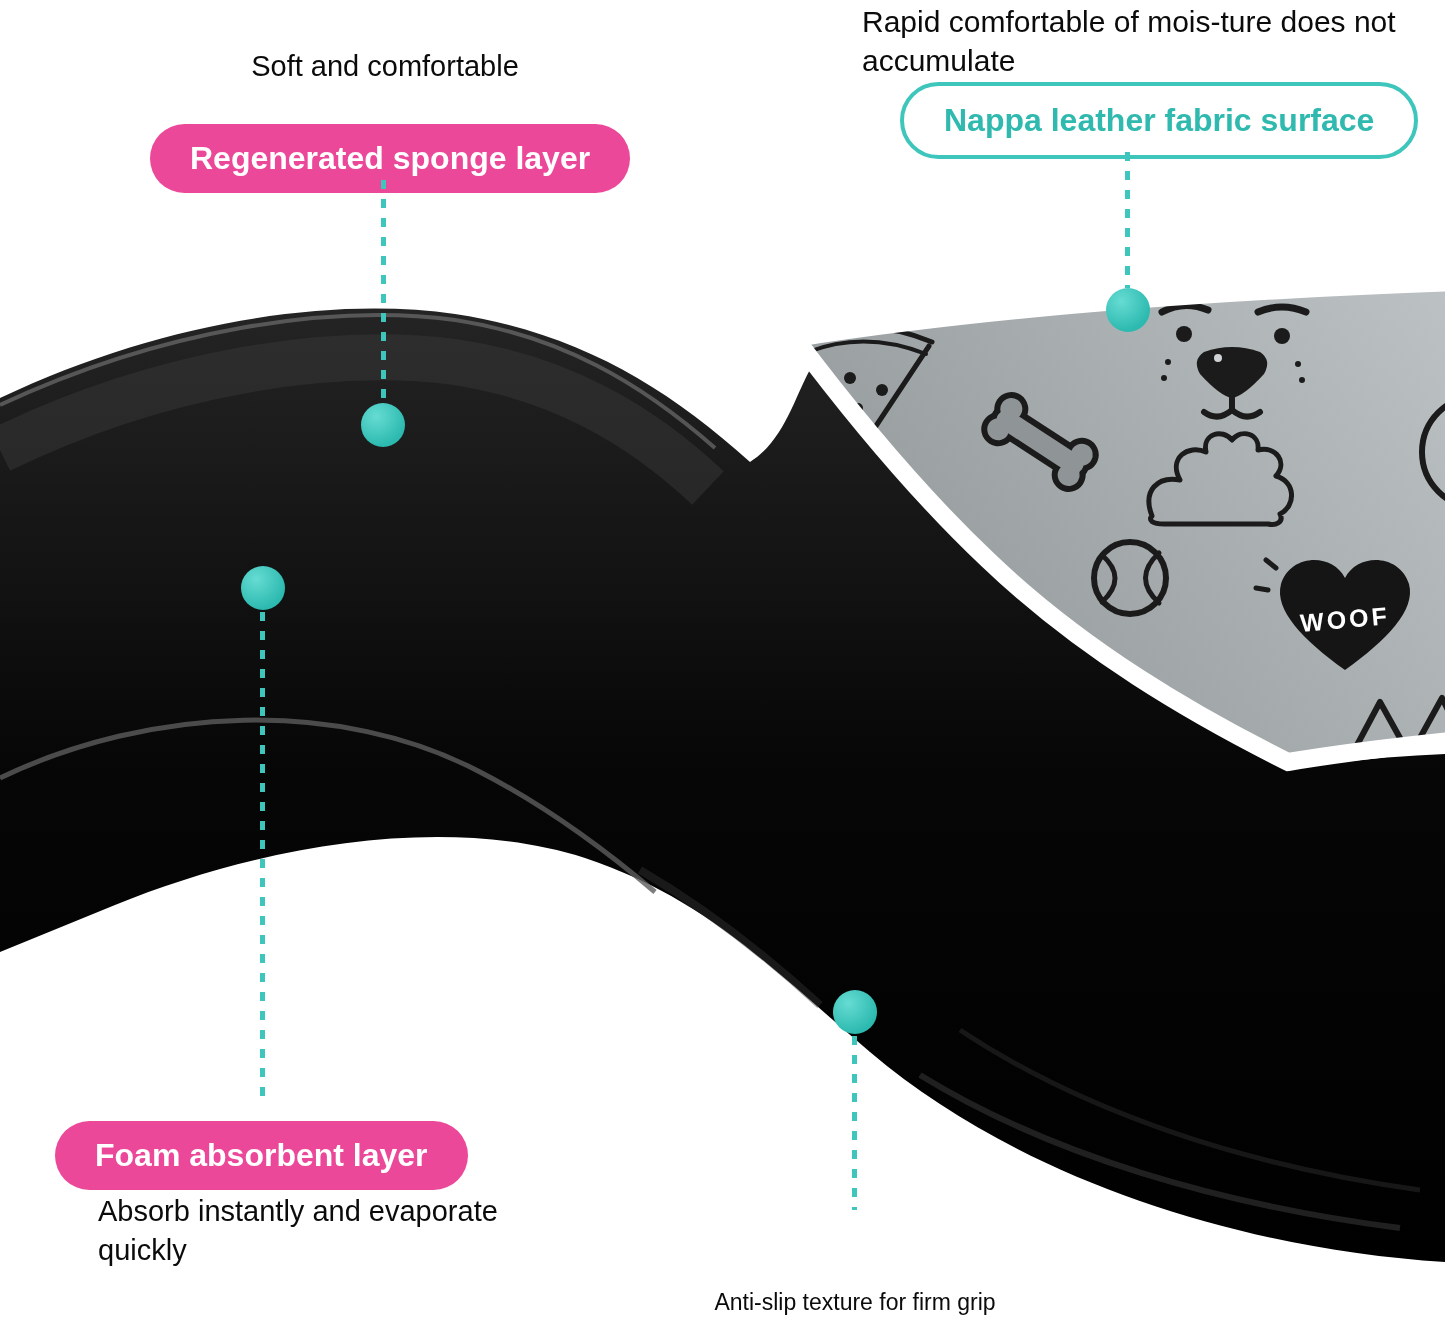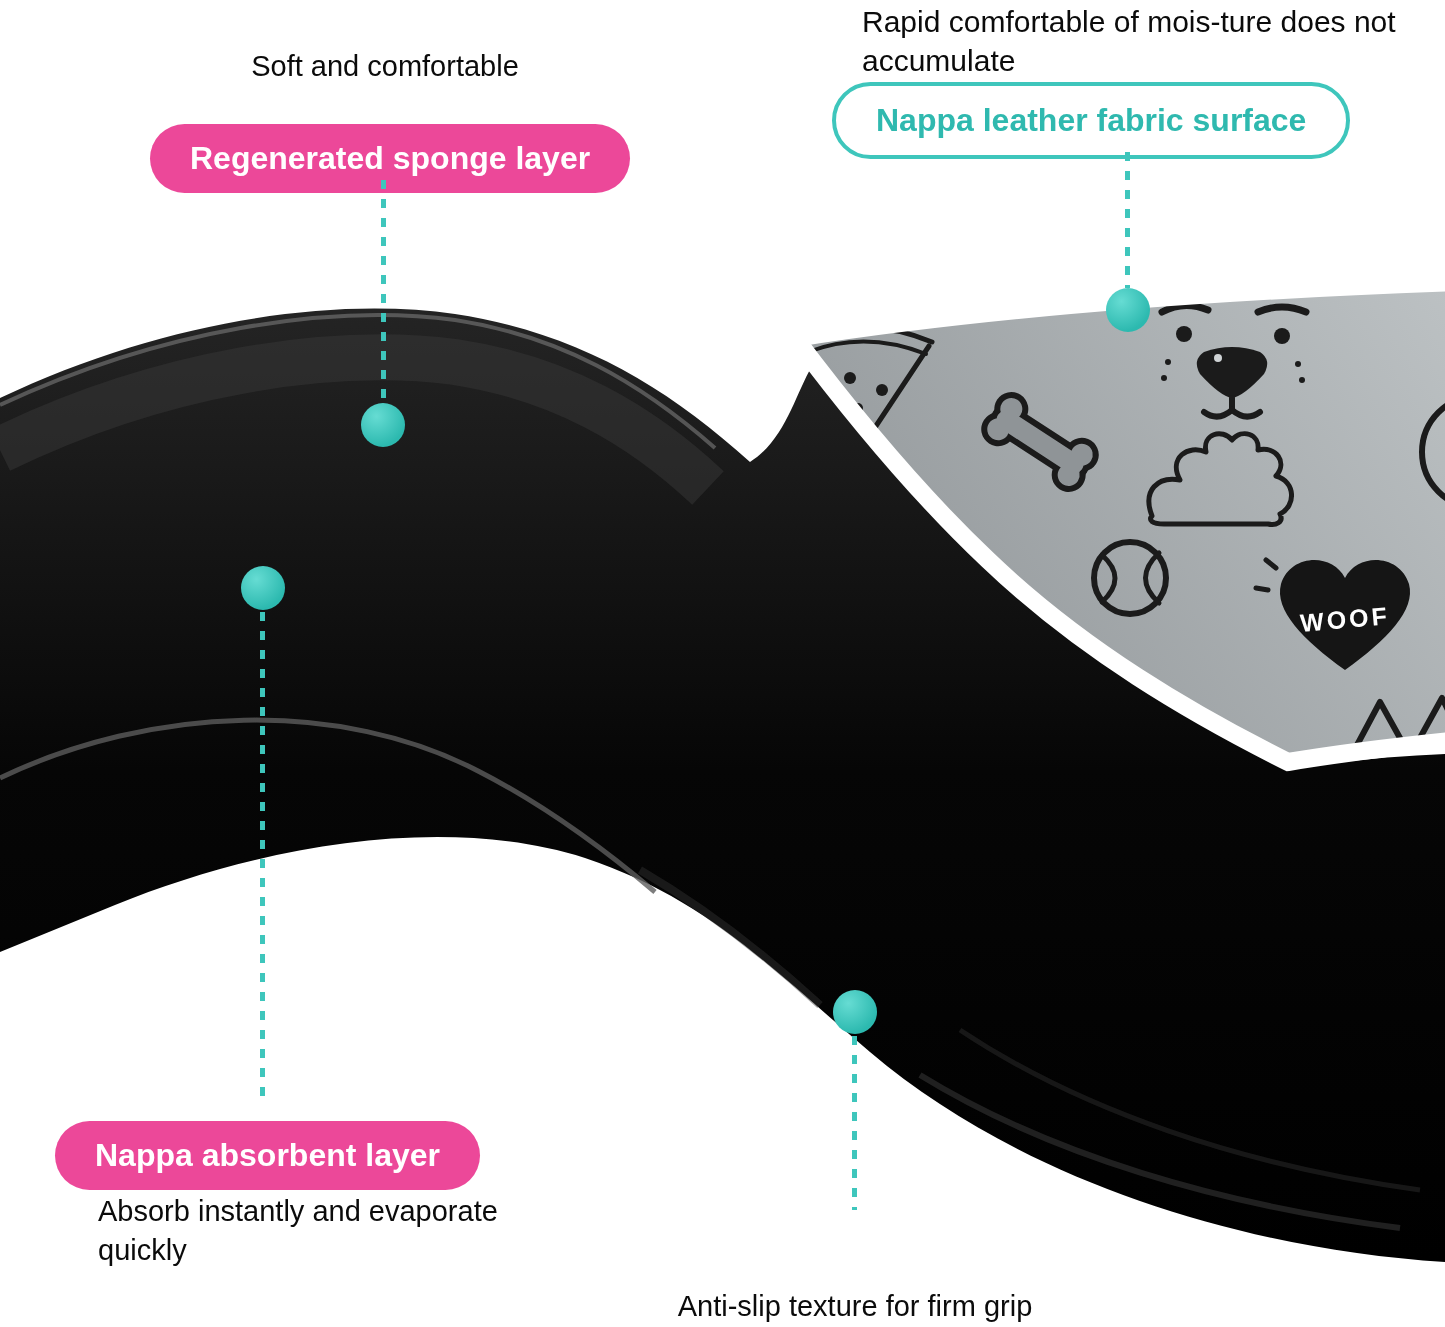--- a/index.html
+++ b/index.html
@@ -16,34 +16,34 @@
 
   .caption {
     position:absolute;
     font-size:30px;
     line-height:1.3;
     color:#0b0b0b;
   }
   .caption-1 { left:150px; top:48px;  width:470px; text-align:center; font-size:29px; }
   .caption-2 { left:862px; top:2px;   width:540px; text-align:left; }
   .caption-3 { left:58px;  top:1192px; width:450px; text-align:left; line-height:1.35; font-size:29px;margin-left:40px; }
-  .caption-4 { left:605px; top:1288px; width:500px; text-align:center; font-size:29px; }
+  .caption-4 { left:605px; top:1288px; width:500px; text-align:center; font-size:23px; }
 
   .pill {
     position:absolute;
     border-radius:999px;
     font-weight:bold;
     font-size:32px;
     padding:16px 40px;
     white-space:nowrap;
   }
   .pill.solid   { background:#ec4899; color:#ffffff;margin-top:21px; }
   .pill.outline { background:#ffffff; color:#2FB9AF; border:4px solid #3EC6BC; }
   .pill-1 { left:150px; top:103px; }
-  .pill-2 { left:832px; top:82px; }
+  .pill-2 { left:900px; top:82px; }
   .pill-3 { left:55px;  top:1100px; }
   .pill-4 { left:630px; top:1212px; }
 
   .dash-line {
     position:absolute;
     width:5px;
     background-image:repeating-linear-gradient(
       to bottom,
       #3EC6BC 0px, #3EC6BC 9px,
       transparent 9px, transparent 19px);
@@ -193,20 +193,20 @@
   <div class="dash-line line-1"></div>
   <div class="dot dot-1"></div>
 
   <div class="caption caption-2">Rapid comfortable of mois-ture does not accumulate</div>
   <div class="pill outline pill-2">Nappa leather fabric surface</div>
   <div class="dash-line line-2"></div>
   <div class="dot dot-2"></div>
 
   <div class="dot dot-3"></div>
   <div class="dash-line line-3"></div>
-  <div class="pill solid pill-3">Nappa absorbent layer</div>
+  <div class="pill solid pill-3">Foam absorbent layer</div>
   <div class="caption caption-3">Absorb instantly and evaporate quickly</div>
 
   <div class="dot dot-4"></div>
   <div class="dash-line line-4"></div>
   <div class="caption caption-4">Anti-slip texture for firm grip</div>
 
 </div>
 
 </body></html>

